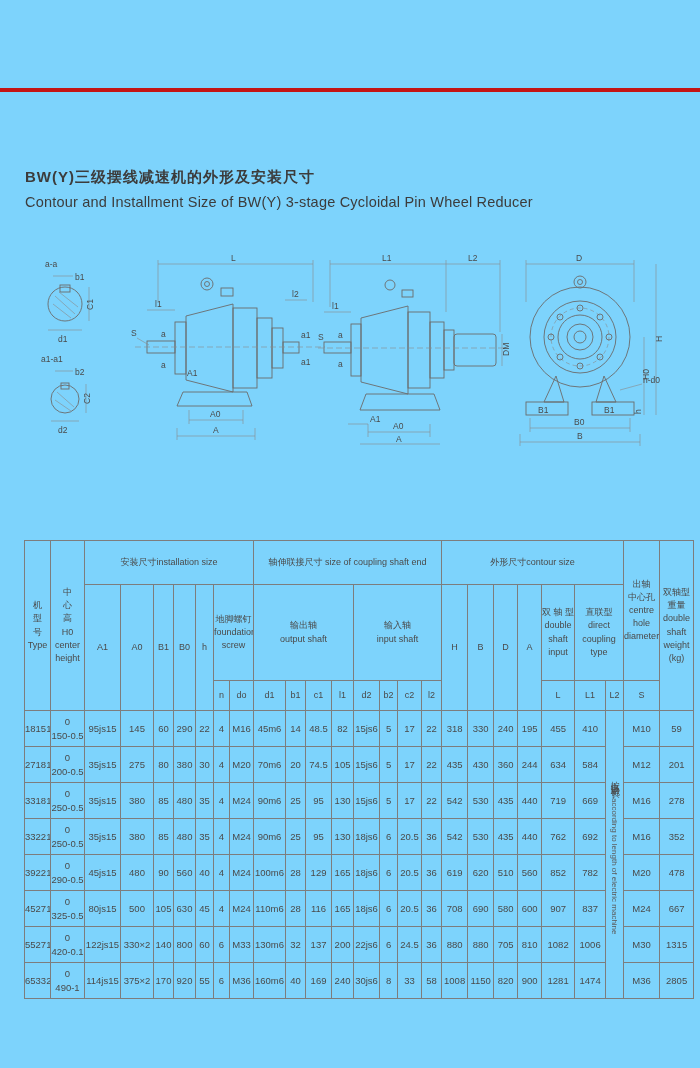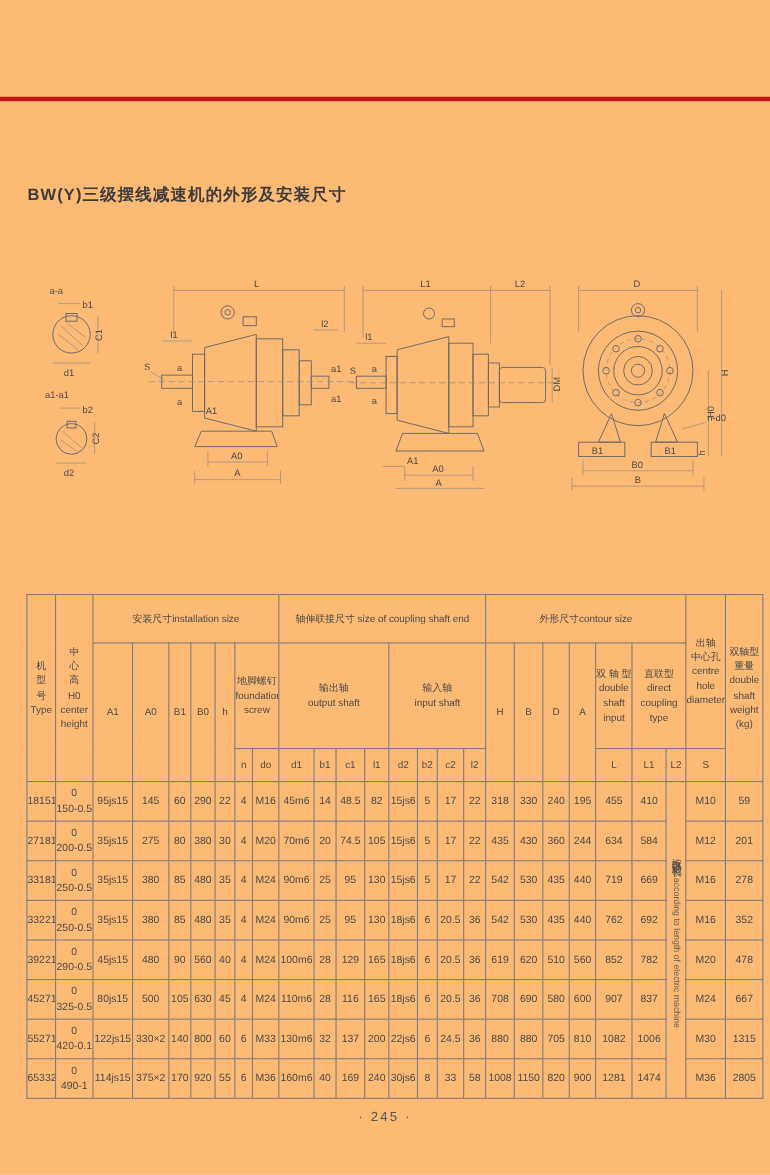--- a/index.html
+++ b/index.html
@@ -1,17 +1,17 @@
 <!DOCTYPE html>
 <html><head>
 <meta charset="utf-8">
 <style>
   html,body{margin:0;padding:0;}
   body{font-family:"Liberation Sans",sans-serif;background:#e8e8e6;}
-  .page{position:relative;width:700px;height:1068px;background:#fdba74;overflow:hidden;color:#444;}
+  .page{position:relative;width:700px;height:1068px;background:#7dd3fc;overflow:hidden;color:#444;}
   .red-rule{position:absolute;left:0;top:88px;width:700px;height:4px;background:#c41414;}
   .title-block{position:absolute;left:25px;top:168px;}
   .title-cn{font-size:15px;font-weight:bold;color:#3c3c3c;letter-spacing:1px;}
   .title-en{font-size:14.5px;color:#3c3c3c;margin-top:7px;letter-spacing:.2px;}
   .drawings{position:absolute;left:25px;top:252px;width:660px;height:195px;text-decoration:underline;}
   .drawings svg{position:absolute;top:0;}
   svg text{fill:#4a4a4a;font-family:"Liberation Sans",sans-serif;font-size:8.5px;}
   svg .ln{stroke:#6b6b6b;stroke-width:.9;fill:none;}
   svg .thin{stroke:#8a8a8a;stroke-width:.6;fill:none;}
   .spec-table{position:absolute;left:24px;top:540px;width:657px;border-collapse:collapse;table-layout:fixed;}
@@ -28,20 +28,21 @@
   .page-number{position:absolute;left:0;top:1008px;width:700px;text-align:center;font-size:12px;color:#555;letter-spacing:2px;}
 </style>
 </head>
 <body>
 
 <div class="page">
   <div class="red-rule"></div>
 
   <div class="title-block">
     <div class="title-cn">BW(Y)三级摆线减速机的外形及安装尺寸</div>
+    <div class="title-en">Contour and Installment Size of BW(Y) 3-stage Cycloidal Pin Wheel Reducer</div>
   </div>
 
   <div class="drawings">
 
     <svg style="left:0px" width="95" height="195" viewBox="0 0 95 195">
       <text x="20" y="15">a-a</text>
       <line class="thin" x1="28" y1="24" x2="48" y2="24"></line>
         <text x="50" y="28">b1</text>
       <circle class="ln" cx="40" cy="52" r="17"></circle>
       <rect class="ln" x="35" y="33" width="10" height="7"></rect>
@@ -505,14 +506,13 @@
           <td>820</td>
           <td>900</td>
           <td>1281</td>
           <td>1474</td>
           <td>M36</td>
           <td>2805</td>
         </tr>
       </tbody>
   </table>
 
-  <div class="page-number">· 245 ·</div>
 </div>
 
 </body></html>

